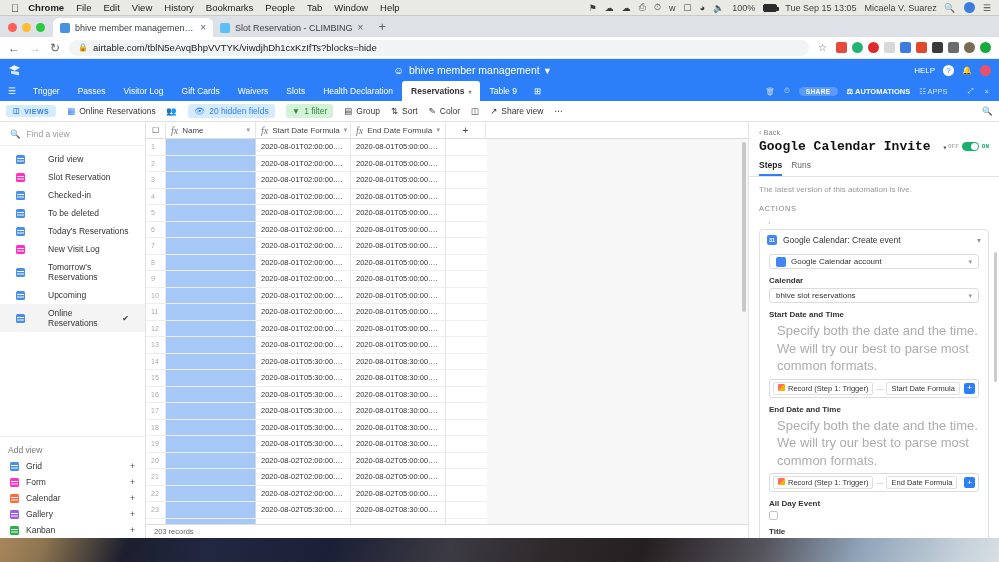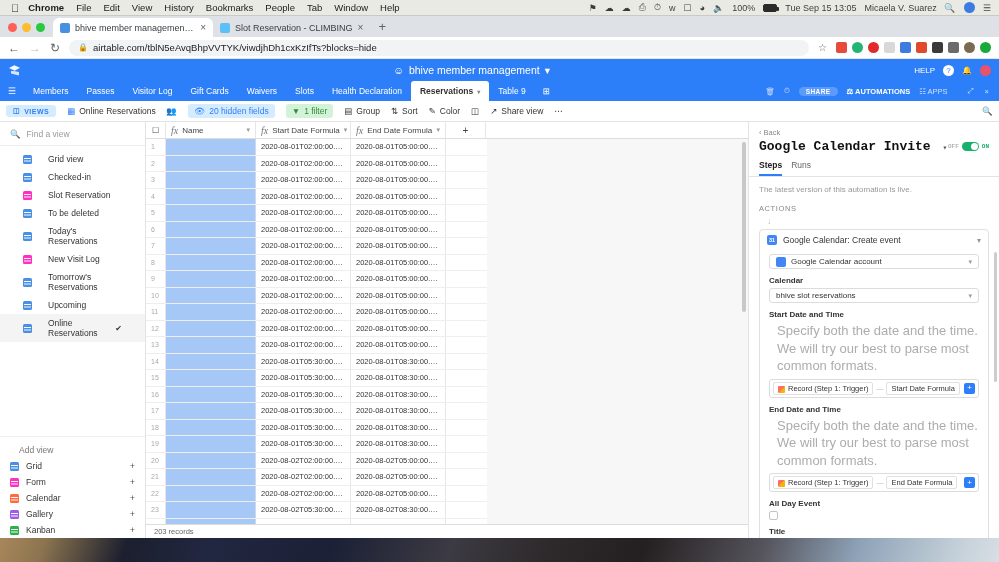--- a/index.html
+++ b/index.html
@@ -162,32 +162,32 @@
     width: 146px; border-right: 1px solid #e3e3e3;
     display: flex; flex-direction: column; font-size: 8.5px; color: #333;
     padding-top: 4px; flex: 0 0 146px;
   }
   .findrow {
     display: flex; align-items: center; gap: 6px;
     padding: 3px 10px 6px; color: #999; font-size: 8.5px;
     border-bottom: 1px solid #eee; margin-bottom: 4px;
   }
   .vitem {
-    display: flex; align-items: center; gap: 16px;
-    padding: 4px 23px; position: relative;
+    display: flex; align-items: center; gap: 23px;
+    padding: 4px 16px; position: relative;
   }
   .vitem.sel { background: #f4f4f4; }
   .vicon { width: 9px; height: 9px; border-radius: 1.5px; flex: 0 0 auto; position: relative; }
   .vicon::after {
     content:""; position:absolute; left:1px; right:1px; top:3px; height:1px;
     background: rgba(255,255,255,.95);
     box-shadow: 0 2.5px 0 rgba(255,255,255,.95);
   }
   .vitem .chk { margin-left: auto; font-size: 8px; color: #333; }
-  .addview { padding: 8px 19px 3px; color: #777; font-size: 8.5px; border-top: 1px solid #eee; margin-top: 6px; }
+  .addview { padding: 8px 8px 3px; color: #777; font-size: 8.5px; border-top: 1px solid #eee; margin-top: 6px; }
   .avitem { display: flex; align-items: center; gap: 7px; padding: 3px 10px; }
   .avitem .pl { margin-left: auto; color: #555; font-size: 9px; }
   #sidebar .grow { flex: 1; }
 
   
   #grid { flex: 1; display: flex; flex-direction: column; min-width: 0; position: relative; }
   .ghead {
     height: 17px; display: flex; border-bottom: 1px solid #ddd;
     font-size: 8px; color: #444; background: #fff;
   }
@@ -254,21 +254,21 @@
     border: 1px solid #dcdcdc; border-radius: 3px; height: 15px;
     display: flex; align-items: center; gap: 5px; padding: 0 6px; font-size: 8px;
   }
   .select .cv { margin-left: auto; color: #999; font-size: 7px; }
   .tokenbox {
     border: 1px solid #dcdcdc; border-radius: 3px; min-height: 16px;
     display: flex; align-items: center; padding: 2px 3px; gap: 0; background: #fff;
   }
   .token {
     background: #fff; border: 1px solid #e0e0e0; border-radius: 2px;
-    padding: 1px 4px; font-size: 7.5px; display: flex; align-items: flex-end; gap: 3px;
+    padding: 1px 4px; font-size: 7.5px; display: flex; align-items: flex-start; gap: 3px;
   }
   .tokdot { width: 7px; height: 7px; border-radius: 1px; background: linear-gradient(135deg,#ff6f61 50%,#f5b400 50%); flex:0 0 auto; }
   .tokdash { padding: 0 3px; color: #bbb; font-size: 7px; }
   .plusbtn {
     width: 11px; height: 11px; background: #2d7ff9; border-radius: 2px; color: #fff;
     font-size: 8px; display: flex; align-items: center; justify-content: center;
     margin-left: auto; flex: 0 0 auto; line-height: 1;
   }
   .cbox { width: 9px; height: 9px; border: 1px solid #c4c4c4; border-radius: 2px; }
   .inputrow {
@@ -371,21 +371,21 @@
       <div class="right">
         <span>HELP</span>
         <span class="circ" style="background:#fff;color:#2d7ff9;text-align:center;font-size:8px;line-height:11px">?</span>
         <span>🔔</span>
         <span class="circ" style="background:#e8536b"></span>
       </div>
     </div>
 
     <div id="at-tabs">
       <div class="ham">☰</div>
-      <div class="ttab">Members</div>
+      <div class="ttab">Trigger</div>
       <div class="ttab">Passes</div>
       <div class="ttab">Visitor Log</div>
       <div class="ttab">Gift Cards</div>
       <div class="ttab">Waivers</div>
       <div class="ttab">Slots</div>
       <div class="ttab">Health Declaration</div>
       <div class="ttab active">
         <span>Reservations</span>
         <span style="font-size:6px;color:#888">▾</span>
       </div>
@@ -459,26 +459,26 @@
         <div class="findrow">
           <span>🔍</span>
           <span>Find a view</span>
         </div>
         <div id="views-list">
             <div class="vitem">
               <span class="vicon" style="background:#4a90e2"></span>
               <span>Grid view</span>
             </div>
             <div class="vitem">
+              <span class="vicon" style="background:#ff30c0"></span>
+              <span>Slot Reservation</span>
+            </div>
+            <div class="vitem">
               <span class="vicon" style="background:#4a90e2"></span>
               <span>Checked-in</span>
-            </div>
-            <div class="vitem">
-              <span class="vicon" style="background:#ff30c0"></span>
-              <span>Slot Reservation</span>
             </div>
             <div class="vitem">
               <span class="vicon" style="background:#4a90e2"></span>
               <span>To be deleted</span>
             </div>
             <div class="vitem">
               <span class="vicon" style="background:#4a90e2"></span>
               <span>Today's Reservations</span>
             </div>
             <div class="vitem">

